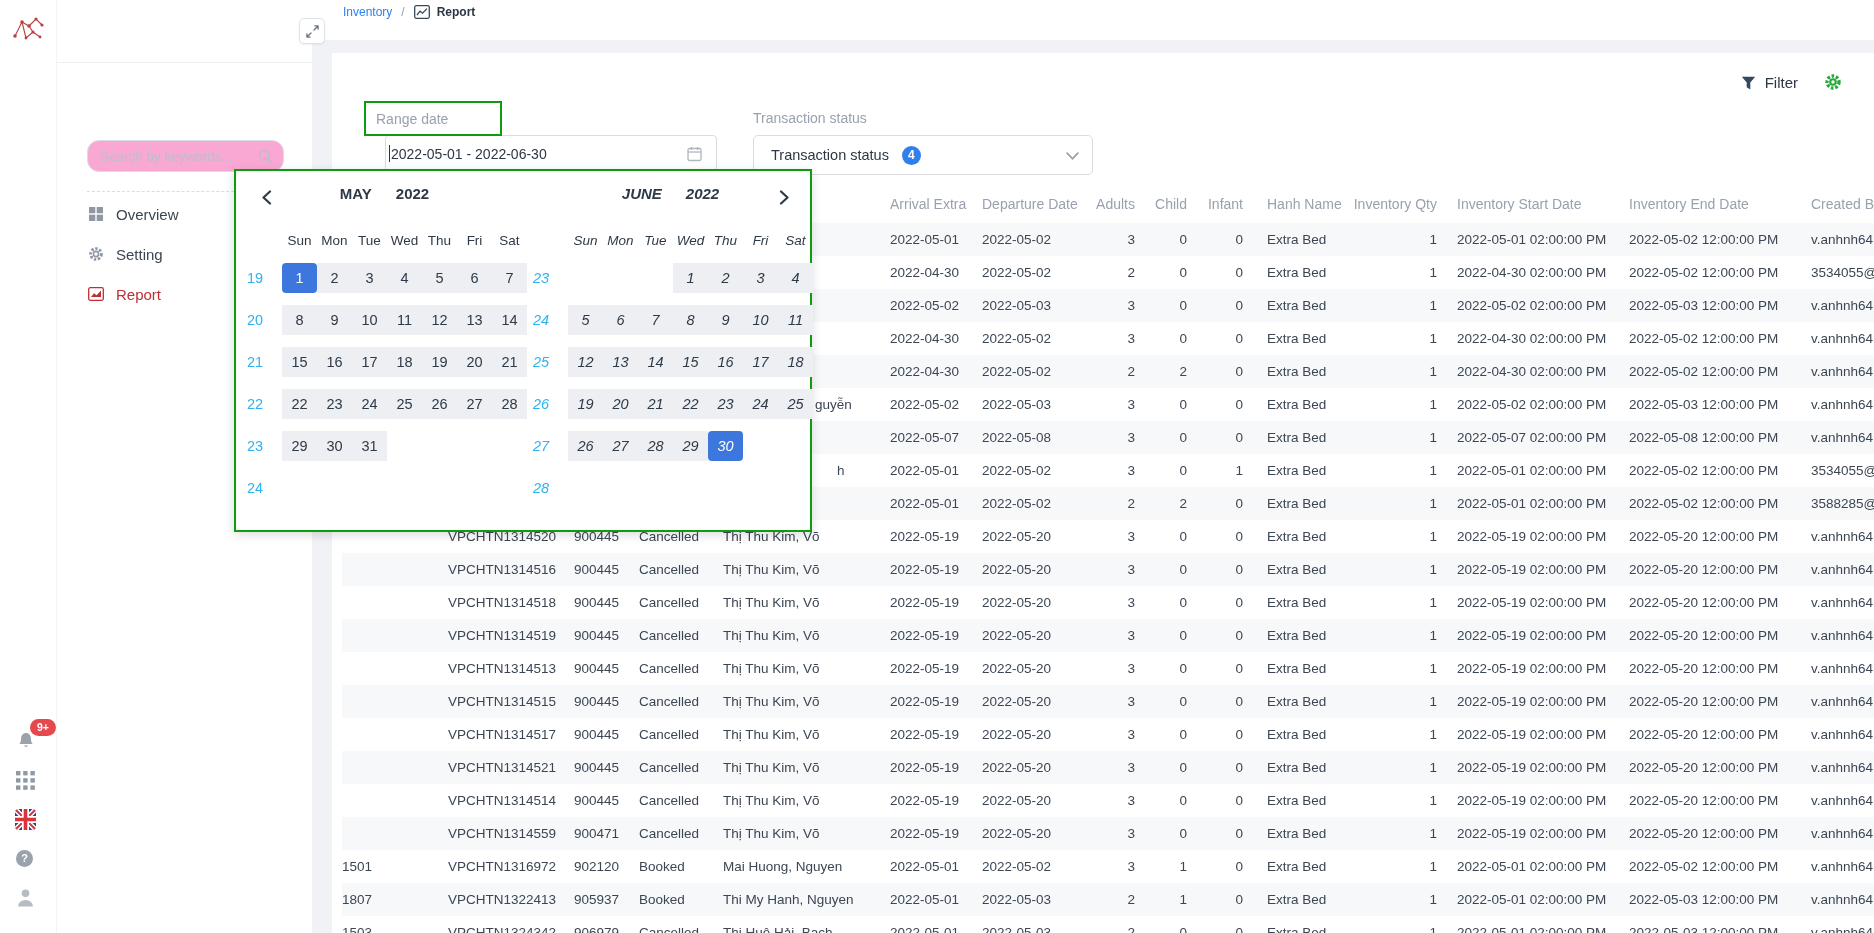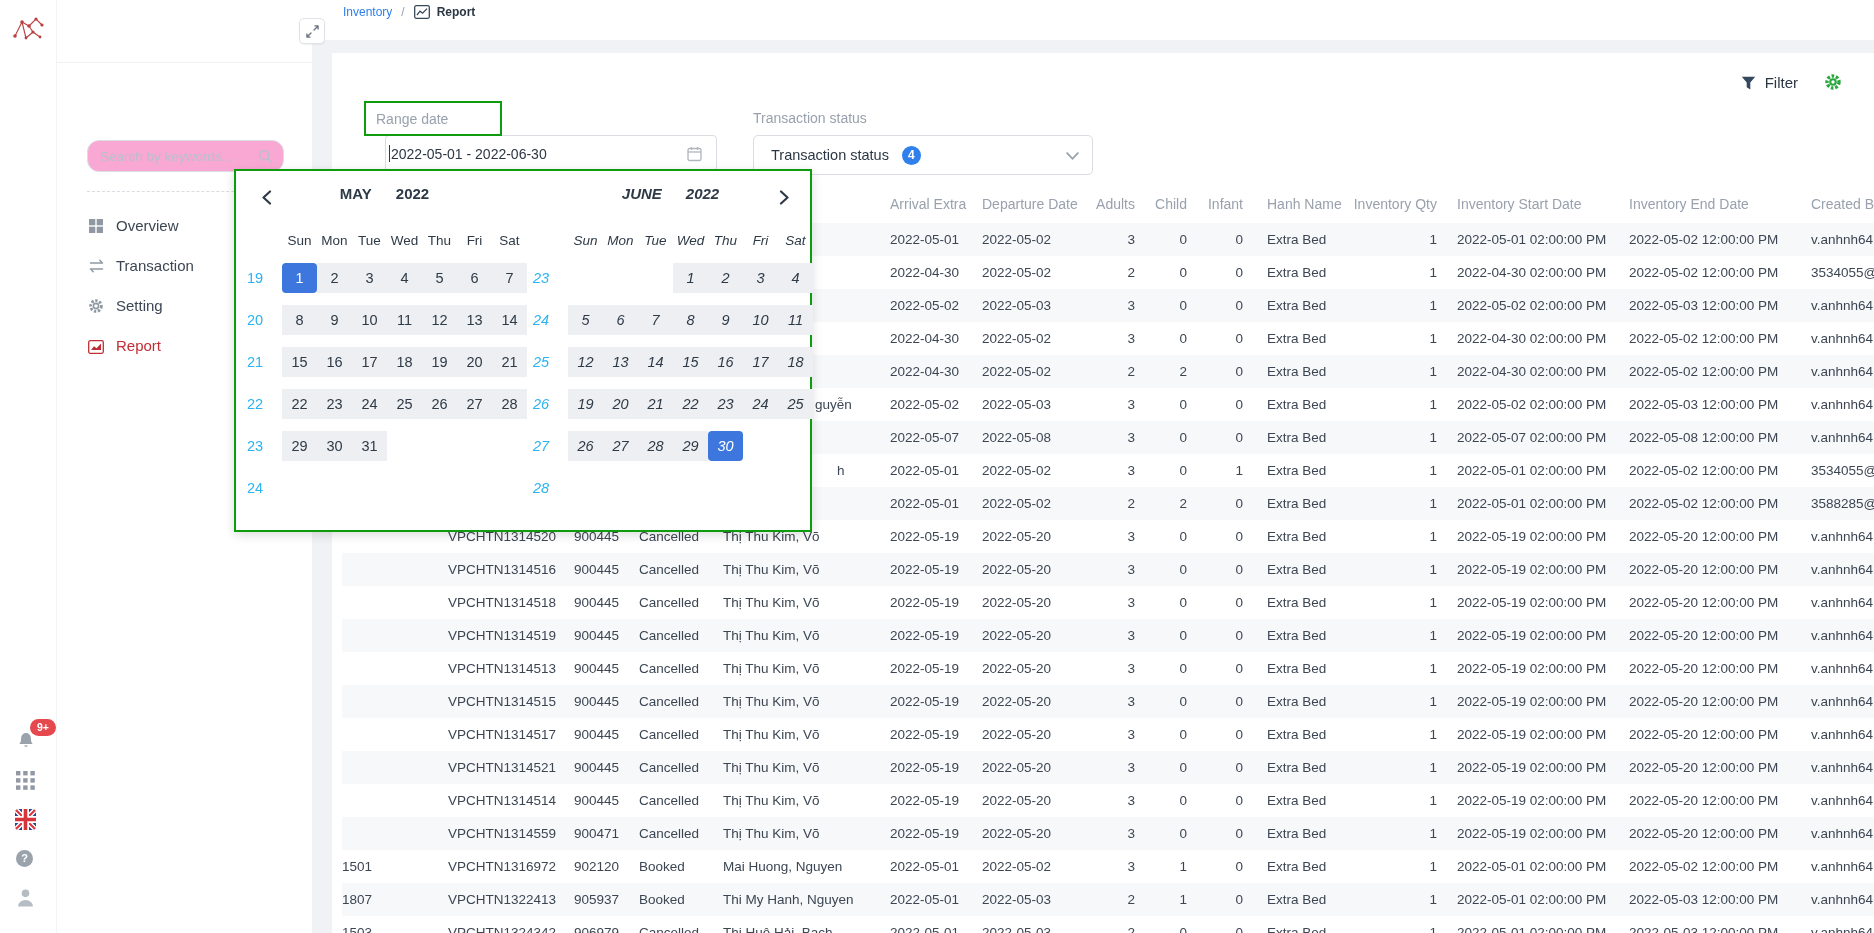--- a/index.html
+++ b/index.html
@@ -29,21 +29,21 @@
   .side { position:absolute; left:56px; top:0; width:256px; height:933px; background:#fff; z-index:4; border-left:1px solid #f2f3f5; }
   .side-divider { position:absolute; left:0; top:62px; width:256px; border-top:1px solid #eef0f2; }
   .search-box { position:absolute; left:30px; top:140px; width:197px; height:32px;
     border:1px solid #d9dde2; border-radius:12px; background:#f9a8d4; }
   .search-box input { width:100%; height:100%; border:none; outline:none; background:transparent;
     font-family:inherit; font-size:13.5px; color:#3c4653; padding:0 34px 0 12px; }
   .search-box input::placeholder { color:#b9c0c8; }
   .search-glyph { position:absolute; right:10px; top:8px; }
   .dashed-divider { position:absolute; left:30px; top:191px; width:197px; border-top:1px dashed #d9dde2; }
   .menu { position:absolute; left:0; top:194px; width:256px; }
-  .menu-item { display:flex; align-items:flex-end; height:40px; padding-left:30px; cursor:pointer;
+  .menu-item { display:flex; align-items:center; height:40px; padding-left:30px; cursor:pointer;
     font-size:15px; color:#3c4653; }
   .menu-item .mi-icon { width:18px; margin-right:11px; display:flex; justify-content:center; }
   .menu-item.active { color:#bf2e35; }
 
   
   .collapse-btn { position:absolute; left:299px; top:18px; width:26px; height:26px; background:#fff;
     border:1px solid #dfe3e8; border-radius:5px; z-index:12; display:flex; align-items:center;
     justify-content:center; cursor:pointer; box-shadow:0 1px 2px rgba(0,0,0,.06); }
 
   
@@ -203,31 +203,20 @@
               <rect x="8.7" y="1" width="6.3" height="6.3"></rect>
               <rect x="1" y="8.7" width="6.3" height="6.3"></rect>
               <rect x="8.7" y="8.7" width="6.3" height="6.3"></rect>
             </g>
           </svg>
         </span>
         <span>Overview</span>
       </div>
       <div class="menu-item">
         <span class="mi-icon">
-          <svg width="17" height="16" viewBox="0 0 17 16">
-            <g fill="none" stroke="#8f98a3" stroke-width="1.5" stroke-linecap="round" stroke-linejoin="round">
-              <path d="M2.5 5 H14.5 M14.5 5 L11.8 2.3"></path>
-              <path d="M14.5 11 H2.5 M2.5 11 L5.2 13.7"></path>
-            </g>
-          </svg>
-        </span>
-        <span>Transaction</span>
-      </div>
-      <div class="menu-item">
-        <span class="mi-icon">
           <svg width="16" height="16" viewBox="0 0 16 16">
             <circle cx="8" cy="8" r="5.4" fill="none" stroke="#8f98a3" stroke-width="2.8" stroke-dasharray="2.4 1.6"></circle>
             <circle cx="8" cy="8" r="2.6" fill="none" stroke="#8f98a3" stroke-width="1.6"></circle>
           </svg>
         </span>
         <span>Setting</span>
       </div>
       <div class="menu-item active">
         <span class="mi-icon">
           <svg width="16" height="14" viewBox="0 0 16 14">

